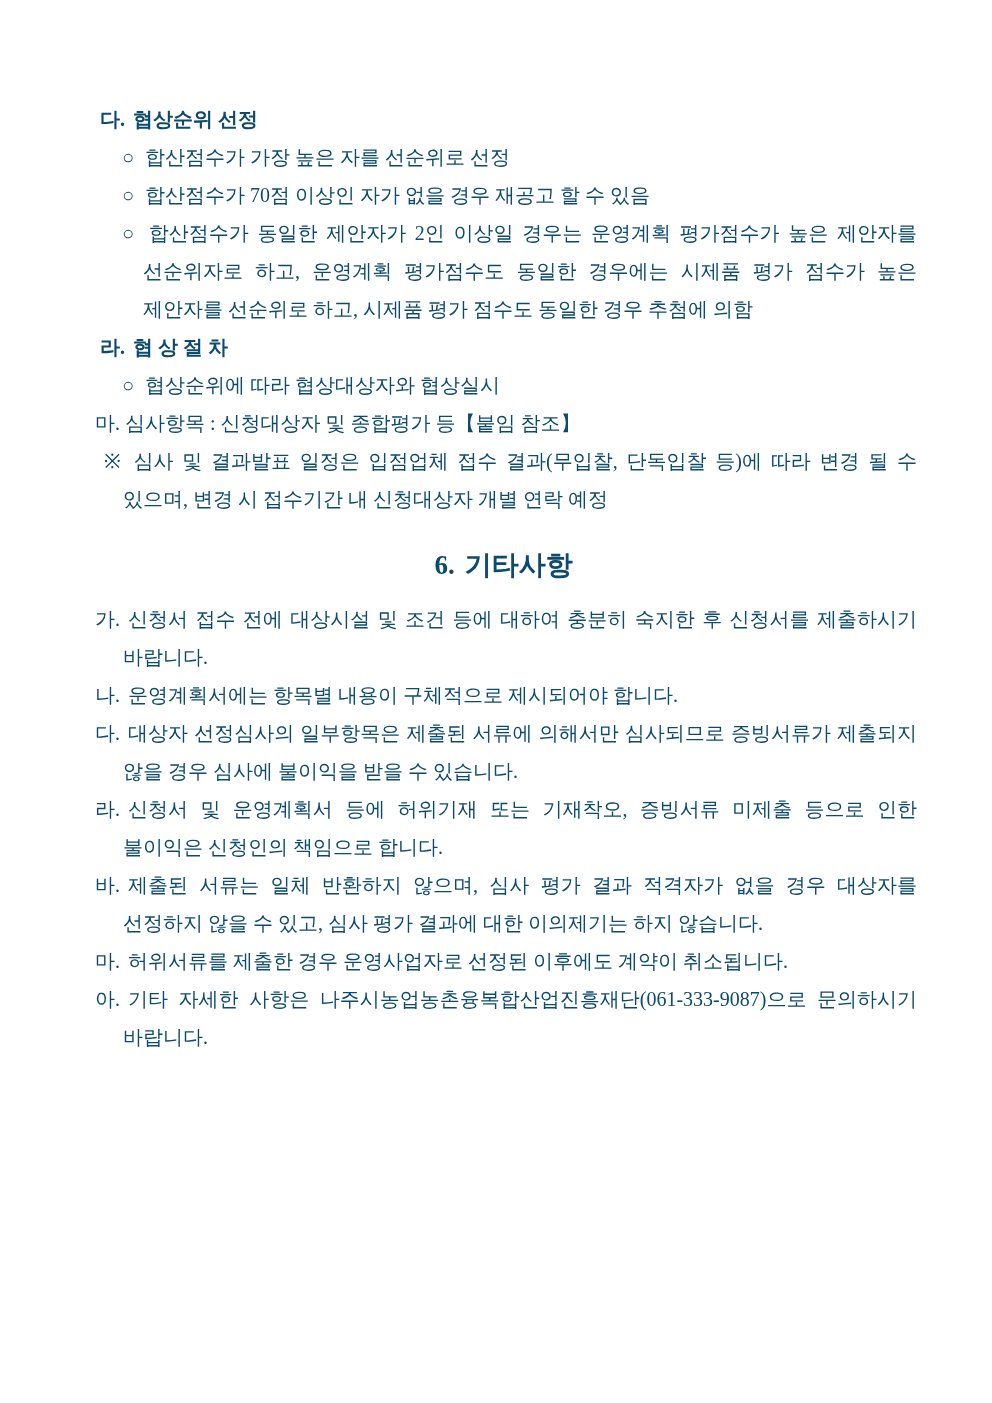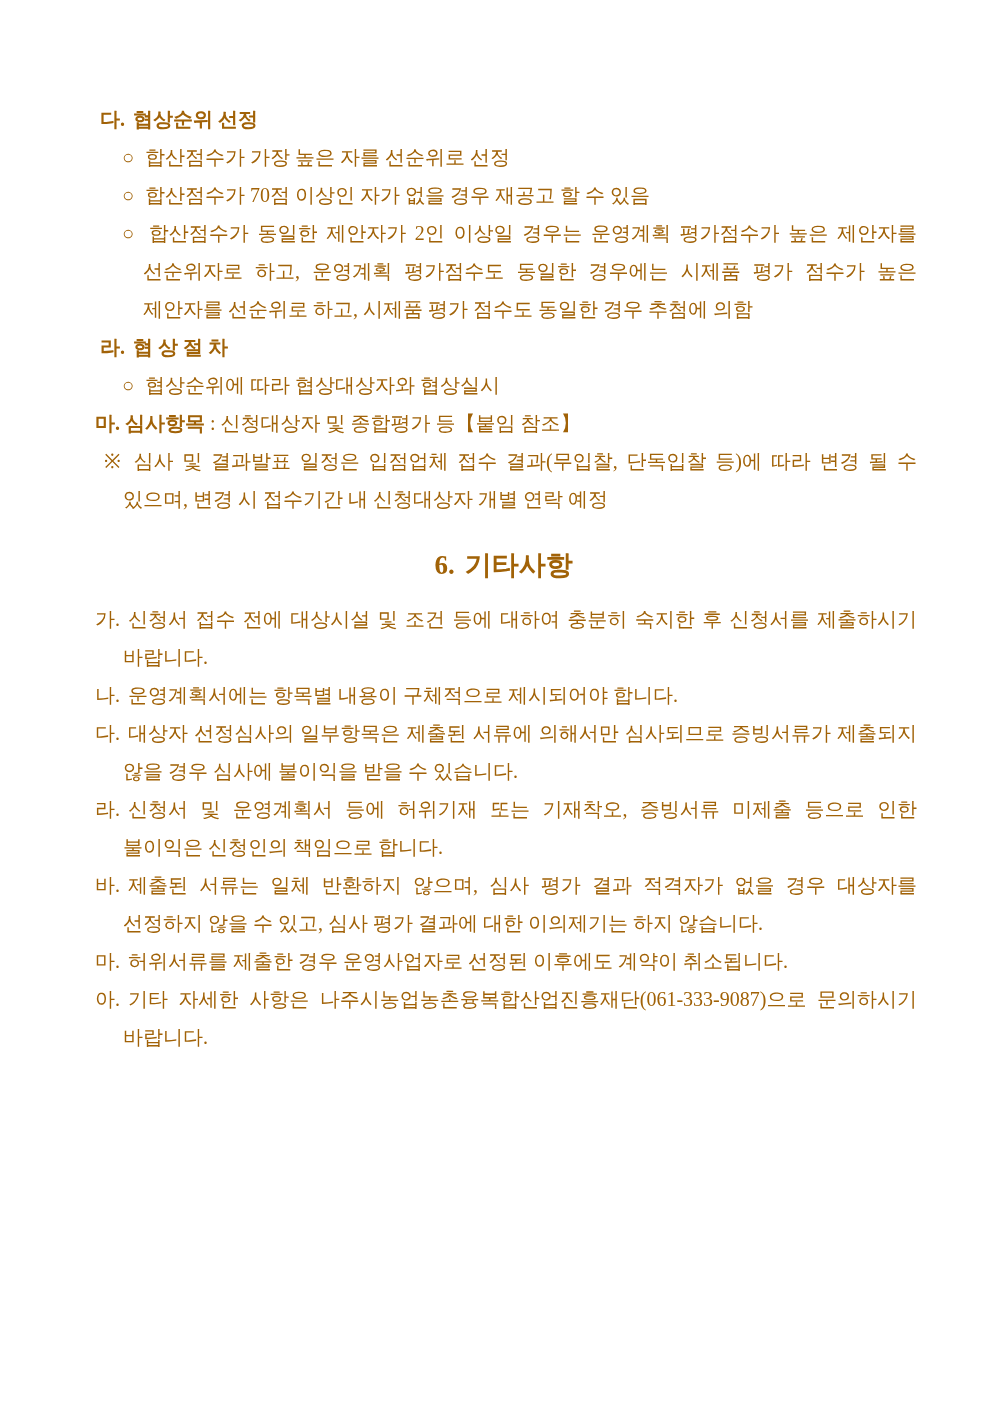--- a/index.html
+++ b/index.html
@@ -2,36 +2,36 @@
 <html><head>
 <meta charset="utf-8">
 <style>
   html, body { margin: 0; padding: 0; }
   body { background: #ffffff; }
   .page {
     position: relative;
     width: 992px;
     height: 1403px;
     background: #ffffff;
-    color: #a16207;
+    color: #0c4a6e;
     font-family: "Liberation Serif", "DejaVu Serif", serif;
     overflow: hidden;
   }
   .content {
     position: absolute;
     left: 95px;
     top: 100px;
     width: 822px;
     font-size: 20px;
     line-height: 38px;
     text-align: justify;
     word-break: keep-all;
   }
   p { margin: 0; }
-  .b { font-weight: bold; }
+  .b { font-weight: normal; }
   
   .subhead {
     font-weight: bold;
     padding-left: 5px;
   }
   .subhead .lbl { margin-right: 8px; }
   
   .bullet {
     padding-left: 48px;
     text-indent: -21px;

